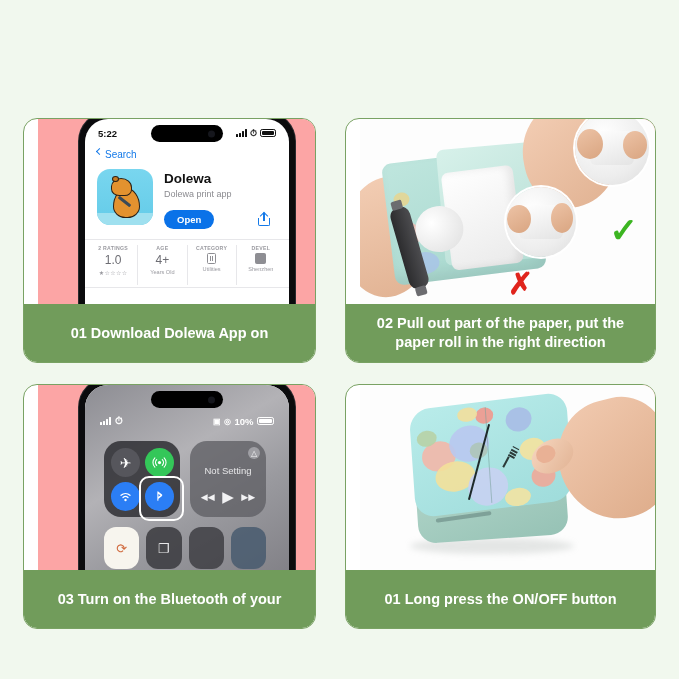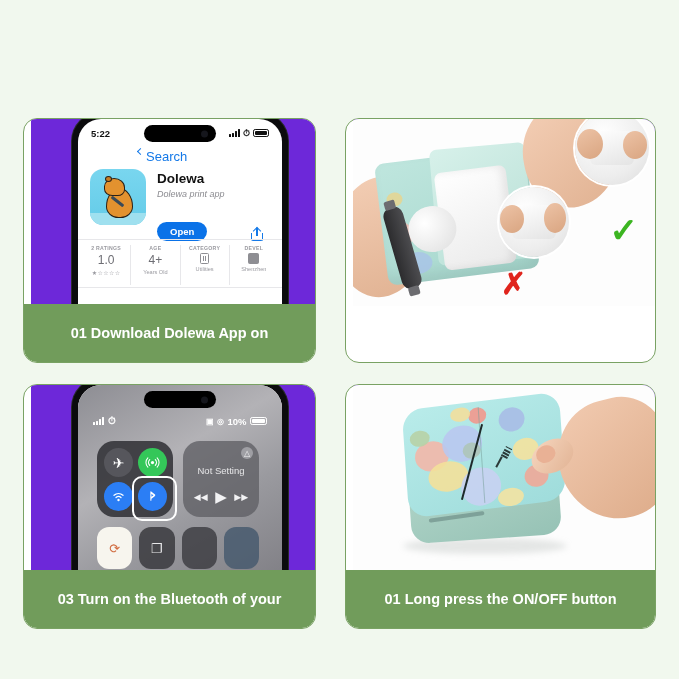--- a/index.html
+++ b/index.html
@@ -49,23 +49,23 @@
     border-radius: 14px;
     background: #ffffff;
     overflow: hidden;
   }
   .card.c1 { left: 23px;  top: 118px; }
   .card.c2 { left: 345px; top: 118px; width: 311px; }
   .card.c3 { left: 23px;  top: 384px; }
   .card.c4 { left: 345px; top: 384px; width: 311px; }
 
   .card-media {
-    position: absolute; left: 7px; top: 0; right: 0;
+    position: absolute; left: 14px; top: 0; right: 0;
     height: 187px;
-    background: #6d28d9;
+    background: #fca5a5;
     overflow: hidden;
   }
   .caption {
     position: absolute; left: 0; right: 0; bottom: 0;
     height: 58px;
     background: #719c5b;
     color: #ffffff;
     font-size: 14.5px;
     font-weight: bold;
     line-height: 19px;
@@ -129,22 +129,22 @@
     position: relative;
   }
   .batt::after {
     content: ""; position: absolute; left: 1px; top: 1px; bottom: 1px; right: 1px;
     background: #111; border-radius: 1px;
   }
 
   
   .nav-back {
     position: absolute; left: 12px; top: 30px;
-    font-size: 13px; color: #1479e8; font-weight: 500;
-    display: flex; gap: 3px; margin-left: 48px;
+    font-size: 10px; color: #1479e8; font-weight: 500;
+    display: flex; gap: 3px;
   }
   .chev-left {
     width: 5px; height: 5px;
     border-left: 1.7px solid #1479e8; border-bottom: 1.7px solid #1479e8;
     transform: rotate(45deg);
     display: inline-block;
   }
   .app-row {
     position: absolute; left: 12px; top: 50px; right: 10px;
     display: flex; gap: 11px;
@@ -175,23 +175,23 @@
     width: 7px; height: 6px; border-radius: 50%;
     background: #c97c22; border: 1.4px solid #2a2118;
   }
   .app-icon .pen {
     position: absolute; left: 20px; top: 31px;
     width: 15px; height: 3px; background: #3a4a58;
     transform: rotate(38deg); border-radius: 1px;
   }
   .app-meta { padding-top: 2px; min-width: 0; }
   .app-name { font-size: 13.5px; font-weight: bold; color: #121212; }
-  .app-sub { font-size: 9px; color: #8b8b90; margin-top: 3px; font-style: italic; }
+  .app-sub { font-size: 9px; color: #8b8b90; margin-top: 3px; }
   .open-row {
-    display: flex; align-items: flex-end; gap: 44px; margin-top: 23px;
+    display: flex; align-items: center; gap: 44px; margin-top: 11px;
   }
   .open-btn {
     background: #0a72e8; color: #fff;
     font-size: 9.5px; font-weight: bold;
     padding: 4px 13px; border-radius: 11px;
   }
   .share-ico {
     width: 12px; height: 13px; position: relative;
   }
   .share-ico .box {
@@ -628,20 +628,26 @@
         </div>
 
         <div class="inset-circle" style="left:146px;top:68px;width:70px;height:70px;">
           <div class="roll"></div>
           <div class="thumb" style="left:1px;top:18px;width:24px;height:28px;"></div>
           <div class="thumb" style="right:3px;top:16px;width:22px;height:30px;"></div>
         </div>
 
         <div class="mark-check">✓</div>
         <div class="mark-x">✗</div>
+      </div>
+    </div>
+    <div class="caption">
+      <div>
+        <span>02 Pull out part of the paper, put the</span>
+        <span>paper roll in the right direction</span>
       </div>
     </div>
   </div>
 
   <div class="card c3">
     <div class="card-media">
       <div class="phone">
         <div class="phone-screen">
           <div class="cc-screen">
             <div class="notch">

